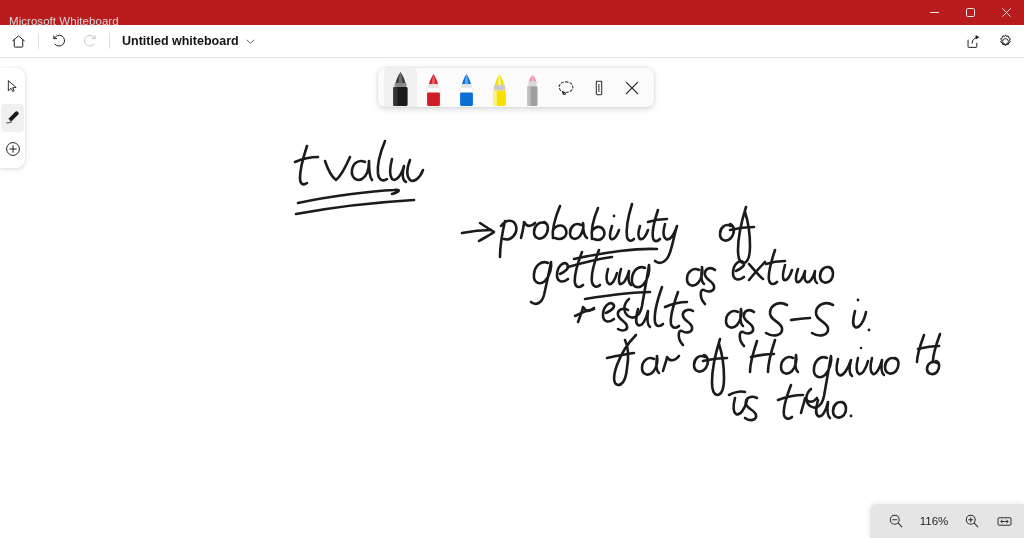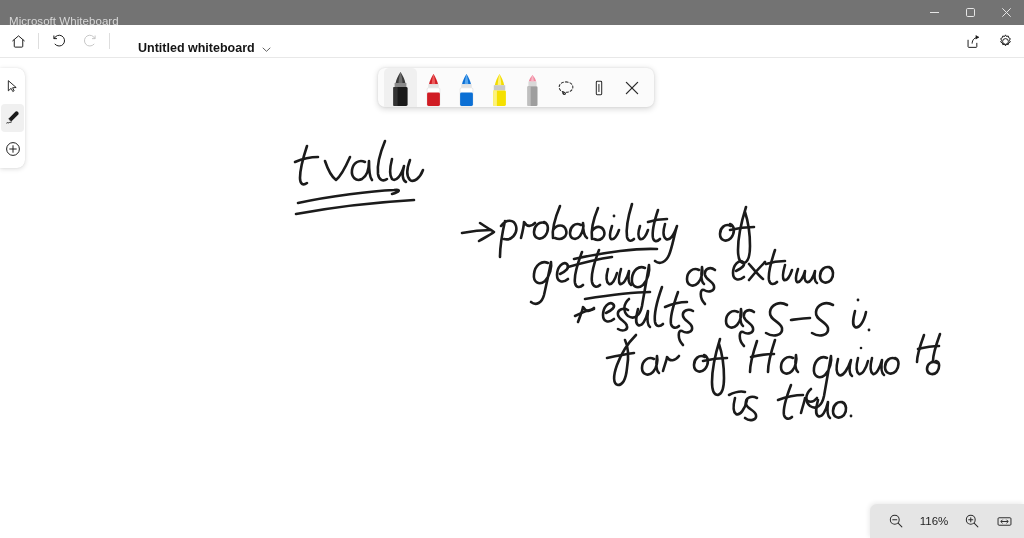--- a/index.html
+++ b/index.html
@@ -12,21 +12,21 @@
   #app {
     position: relative;
     width: 1024px; height: 538px;
     background: #ffffff;
   }
 
   
   .titlebar {
     position: absolute; left: 0; top: 0;
     width: 1024px; height: 41px;
-    background: #737373;
+    background: #b91c1c;
     display: flex; align-items: center;
   }
   .titlebar-text {
     color: #d8d8d8;
     font-size: 11.5px;
     padding-left: 9px;
     letter-spacing: 0.05px;
     white-space: nowrap;
   }
   .win-controls {
@@ -53,23 +53,23 @@
     width: 30px; height: 28px;
     display: flex; align-items: center; justify-content: center;
     border-radius: 4px;
     color: #1a1a1a;
   }
   .cmd-icon-btn.disabled { color: #c6c6c6; }
   .cmd-divider {
     width: 1px; height: 16px; background: #dedede; margin: 0 5px;
   }
   .doc-title {
-    display: flex; align-items: flex-end;
+    display: flex; align-items: center;
     height: 28px; padding: 0 6px 0 7px;
-    border-radius: 4px; gap: 6px; margin-left: 16px;
+    border-radius: 4px; gap: 6px;
   }
   .doc-title-text {
     font-size: 12.5px; font-weight: bold; color: #141414;
     white-space: nowrap;
   }
   .cmd-right {
     position: absolute; right: 4px; top: 0;
     height: 33px; display: flex; align-items: center; gap: 2px;
   }
 

